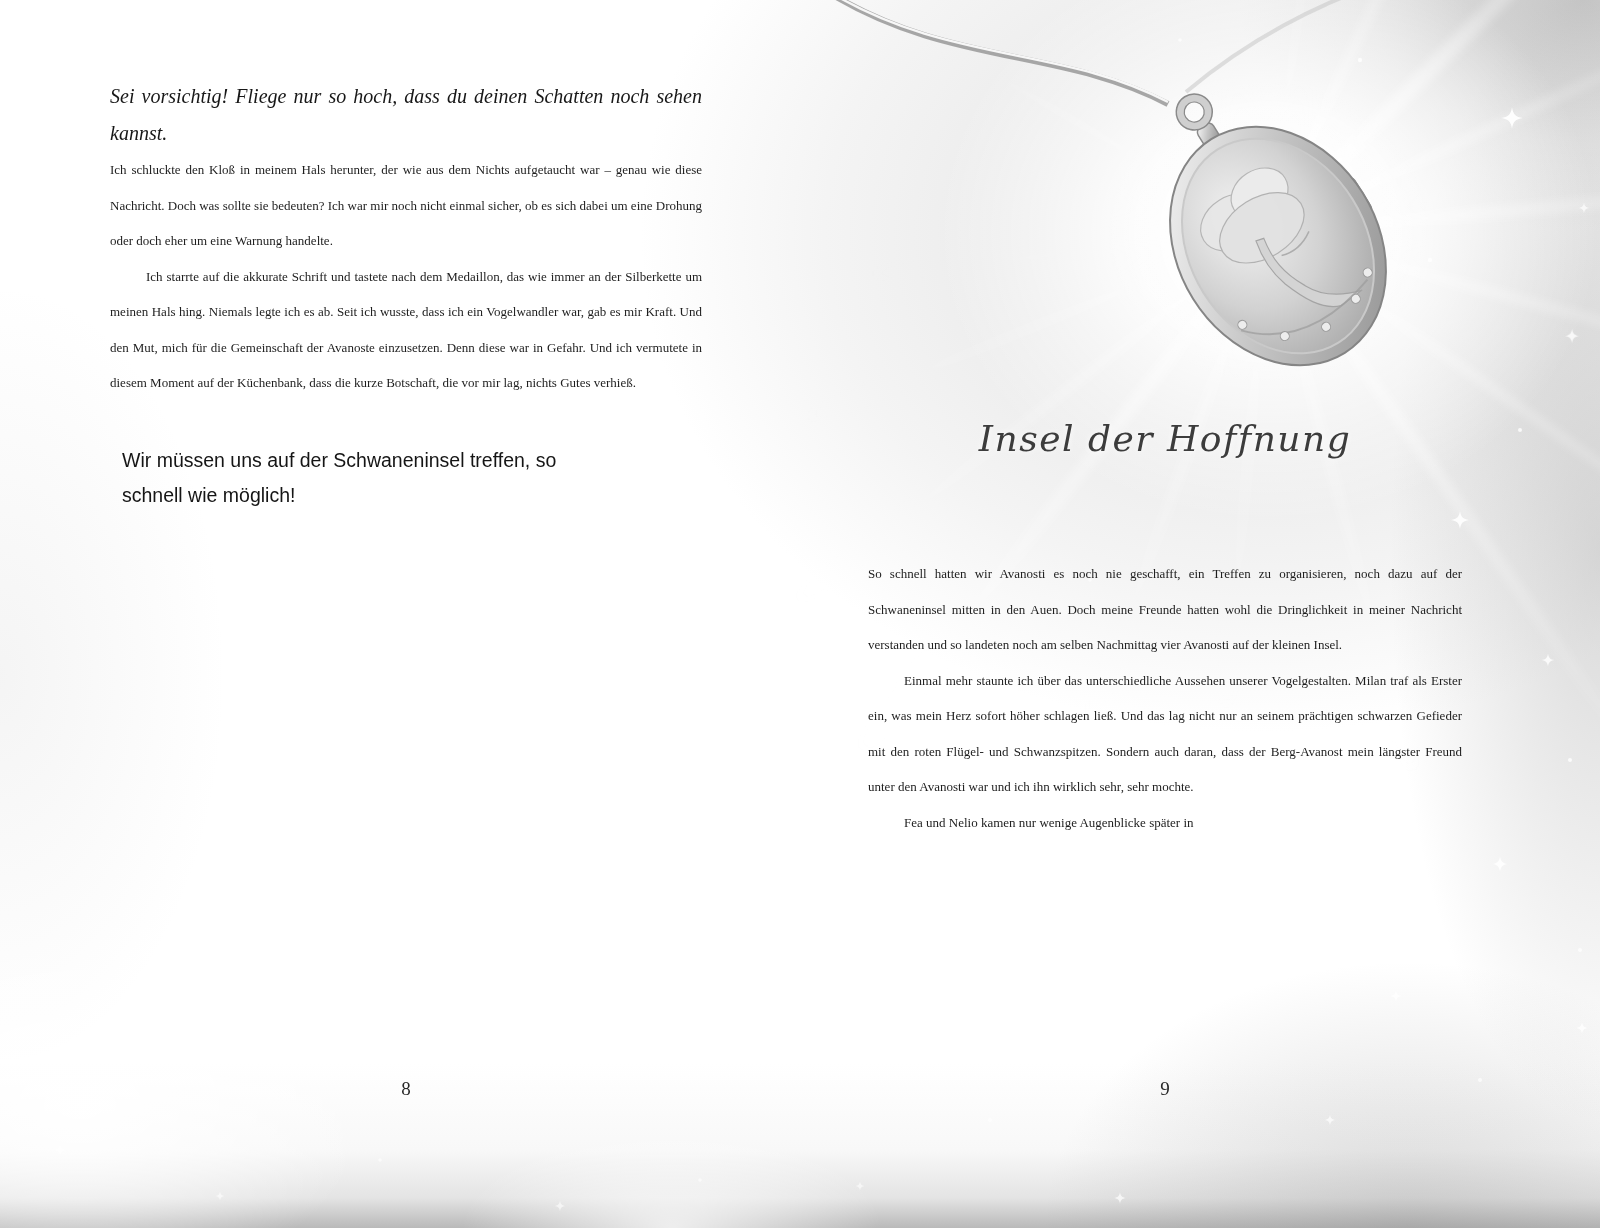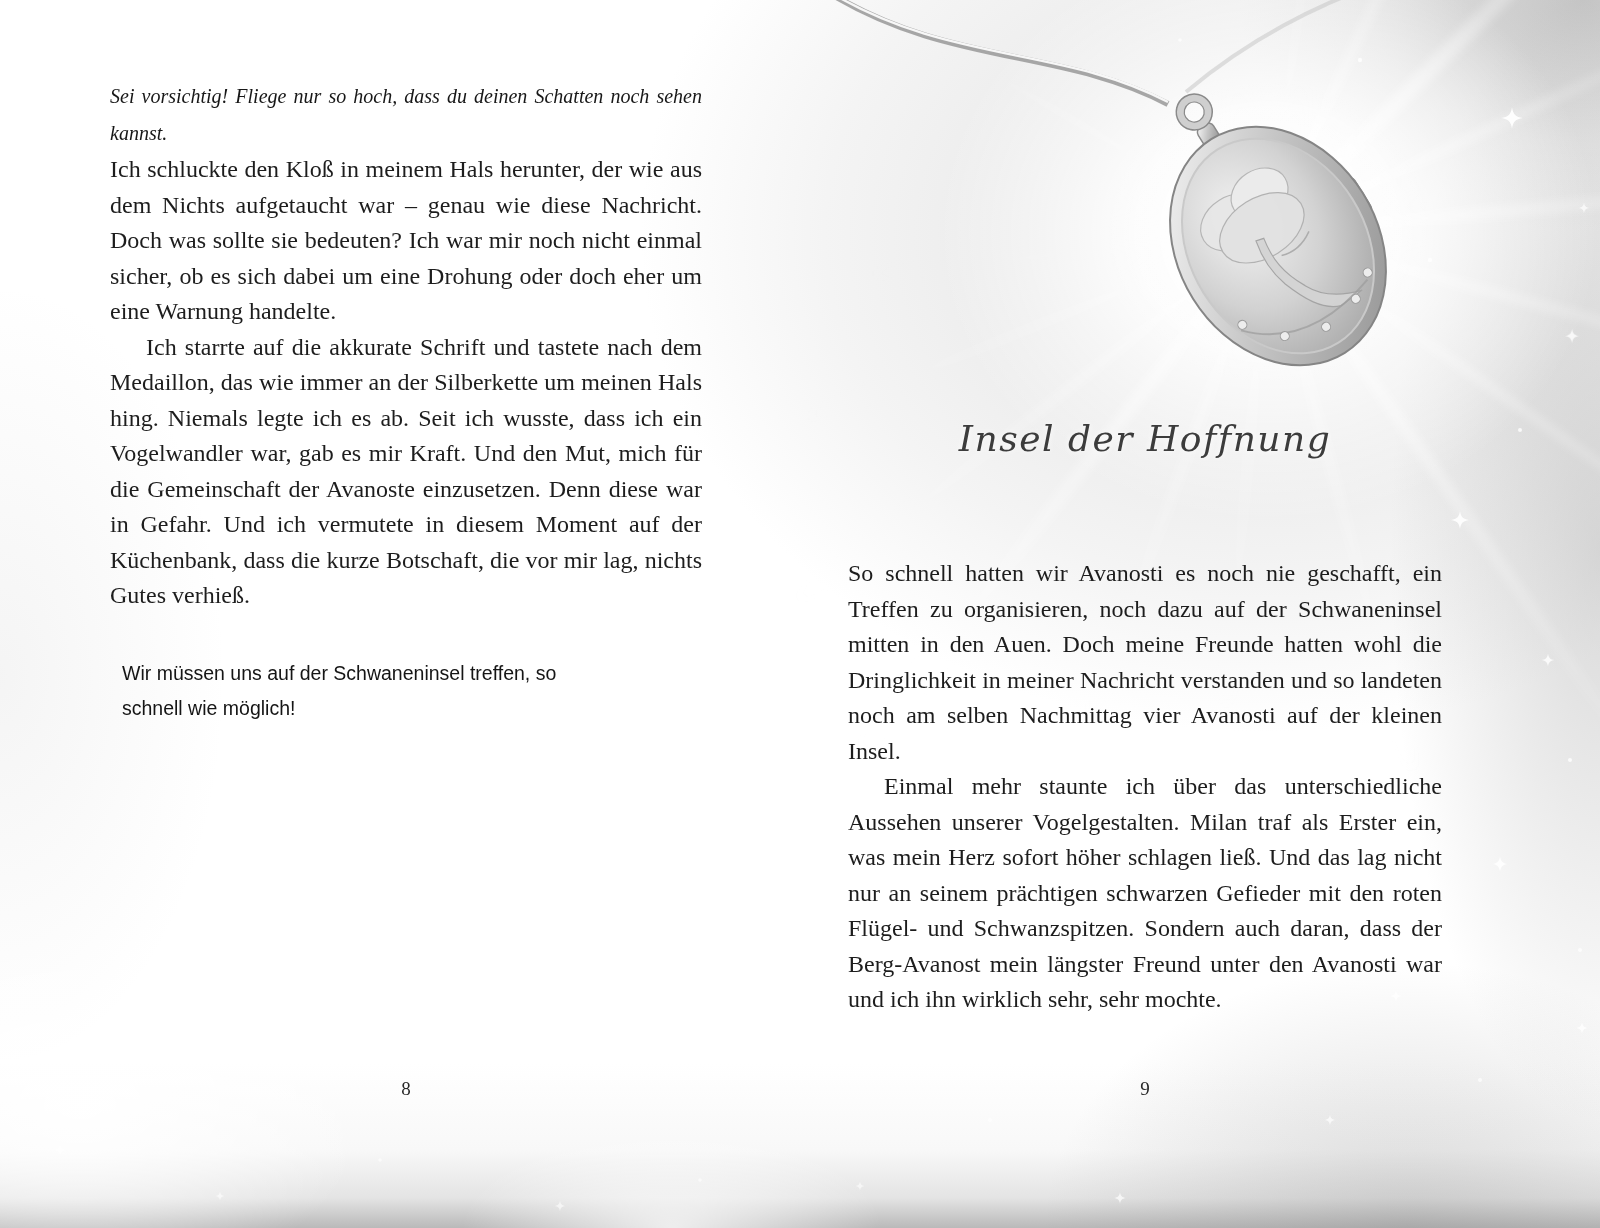--- a/index.html
+++ b/index.html
@@ -16,26 +16,26 @@
       linear-gradient(to top, rgba(128,128,128,.55) 0px, rgba(170,170,170,.32) 30px, rgba(212,212,212,.16) 78px, rgba(255,255,255,0) 165px),
       radial-gradient(480px 320px at 99% 0%, rgba(140,140,140,.45) 0%, rgba(190,190,190,.22) 45%, rgba(255,255,255,0) 72%),
       radial-gradient(280px 760px at 100% 45%, rgba(160,160,160,.40) 0%, rgba(255,255,255,0) 75%),
       radial-gradient(800px 640px at 79% 19%, rgba(178,178,178,.40) 0%, rgba(205,205,205,.22) 55%, rgba(255,255,255,0) 78%),
       radial-gradient(520px 380px at 88% 100%, rgba(150,150,150,.35) 0%, rgba(255,255,255,0) 70%),
       radial-gradient(300px 520px at 0% 55%, rgba(185,185,185,.15) 0%, rgba(255,255,255,0) 75%),
       #ffffff;
   }
   .scene{position:absolute;inset:0;pointer-events:none;}
   .page-left{position:absolute;left:110px;top:0;width:592px;height:1228px;}
-  .page-right{position:absolute;left:848px;top:0;width:594px;height:1228px;}
+  .page-right{position:absolute;left:868px;top:0;width:594px;height:1228px;}
   .epigraph{
     margin:78px 0 0 0;font-style:italic;font-size:20px;line-height:37px;
     text-align:justify;color:#171717;
   }
-  .body-text p{margin:0;font-size:24px;line-height:35.5px;text-align:justify;color:#1d1d1d;}
+  .body-text p{margin:0;font-size:13px;line-height:35.5px;text-align:justify;color:#1d1d1d;}
   .body-text p.indent{text-indent:36px;font-family:Liberation Serif, serif;}
   .lead-gap{margin-top:58px;}
   .message{
     margin:42px 0 0 12px;width:500px;
     font-family:"Liberation Sans",sans-serif;font-size:19.5px;line-height:35px;color:#151515;
   }
   .chapter-title{
     position:absolute;left:0;top:418px;width:594px;margin:0;
     font-family:"DejaVu Serif",serif;font-style:italic;font-weight:normal;
     font-size:36px;letter-spacing:1.5px;text-align:center;color:#3c3c3c;
@@ -179,17 +179,18 @@
     </div>
     <p class="message">Wir müssen uns auf der Schwaneninsel treffen, so schnell wie möglich!</p>
     <div class="pagenum">8</div>
   </div>
 
   <div class="page-right">
     <h1 class="chapter-title">Insel der Hoffnung</h1>
     <div class="right-body body-text">
       <p>So schnell hatten wir Avanosti es noch nie geschafft, ein Treffen zu organisieren, noch dazu auf der Schwaneninsel mitten in den Auen. Doch meine Freunde hatten wohl die Dringlichkeit in meiner Nachricht verstanden und so landeten noch am selben Nachmittag vier Avanosti auf der kleinen Insel.</p>
       <p class="indent">Einmal mehr staunte ich über das unterschiedliche Aussehen unserer Vogelgestalten. Milan traf als Erster ein, was mein Herz sofort höher schlagen ließ. Und das lag nicht nur an seinem prächtigen schwarzen Gefieder mit den roten Flügel- und Schwanzspitzen. Sondern auch daran, dass der Berg-Avanost mein längster Freund unter den Avanosti war und ich ihn wirklich sehr, sehr mochte.</p>
+      <p class="indent">Fea und Nelio kamen nur wenige Augenblicke später in</p>
     </div>
     <div class="pagenum">9</div>
   </div>
 
 </div>
 
 </body></html>

